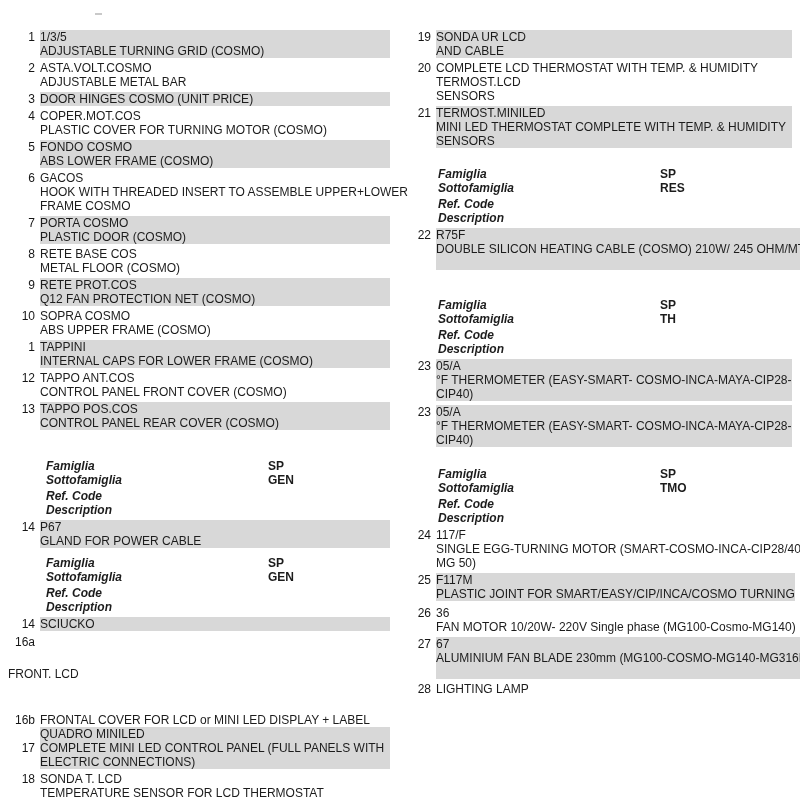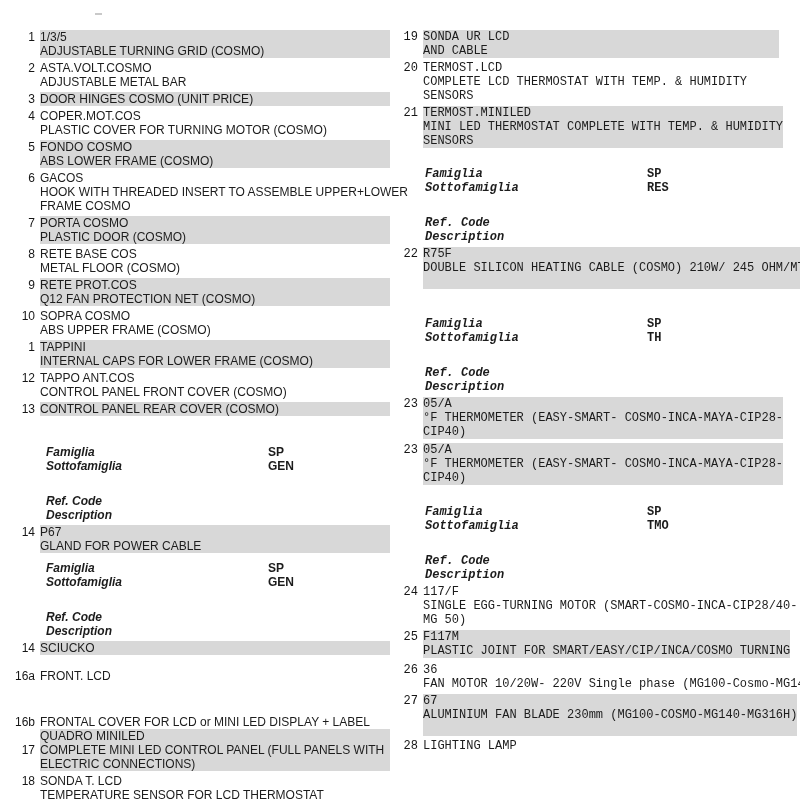--- a/index.html
+++ b/index.html
@@ -5,34 +5,34 @@
   html,body { margin:0; padding:0; }
   body {
     width:800px; height:800px; background:#ffffff;
     font-family:"Liberation Sans", sans-serif;
     font-size:12px; color:#1c1c1c;
   }
   .page { position:relative; width:800px; height:800px; overflow:hidden; background:#ffffff; }
   .speck { position:absolute; left:95px; top:13px; width:7px; height:2px; background:#c9c9c9; }
   .col { position:absolute; top:30px; }
   .col-left  { left:8px;   width:382px; }
-  .col-right { left:387px; width:392px;font-family:Liberation Mono, monospace; }
+  .col-right { left:400px; width:392px; }
   .item { display:flex; align-items:flex-start; margin-bottom:3px; }
   .item.tight { margin-bottom:0;margin-top:32px; }
   .num {
     flex:0 0 32px; width:32px; box-sizing:border-box;
     text-align:right; padding-right:5px; line-height:14px; color:#161616;
   }
   .col-right .num { flex-basis:36px; width:36px; }
   .cell { flex:1 1 auto; padding-left:0; line-height:14px; }
   .cell.shaded { background:#d8d8d8; }
   .line { min-height:14px; white-space:nowrap; }
   .meta { margin-bottom:3px; padding-left:38px; }
   .meta-row { display:flex; line-height:14px; }
-  .meta-row.ref { margin-top:21px; }
+  .meta-row.ref { margin-top:2px; }
   .meta-label { flex:0 0 222px; width:222px; font-weight:bold; font-style:italic; white-space:nowrap; }
   .meta-value { font-weight:bold; white-space:nowrap; }
 </style>
 </head>
 <body>
 
 <div class="page">
   <div class="speck"></div>
   <div class="col col-left" id="col-left">
       <div class="item">
@@ -115,20 +115,21 @@
       <div class="item">
         <div class="num">12</div>
         <div class="cell">
           <div class="line">TAPPO ANT.COS</div>
           <div class="line">CONTROL PANEL FRONT COVER (COSMO)</div>
         </div>
       </div>
       <div class="item">
         <div class="num">13</div>
         <div class="cell shaded">
+          <div class="line">TAPPO POS.COS</div>
           <div class="line">CONTROL PANEL REAR COVER (COSMO)</div>
         </div>
       </div>
       <div class="meta" style="margin-top: 29px;">
         <div class="meta-row">
           <div class="meta-label">Famiglia</div>
           <div class="meta-value">SP</div>
         </div>
         <div class="meta-row">
           <div class="meta-label">Sottofamiglia</div>
@@ -167,21 +168,21 @@
           <div class="meta-label">Description</div>
           <div class="meta-value"></div>
         </div>
       </div>
       <div class="item">
         <div class="num">14</div>
         <div class="cell shaded">
           <div class="line">SCIUCKO</div>
         </div>
       </div>
-      <div class="item tight" style="margin-top: 14px;">
+      <div class="item tight" style="margin-top: 4px; flex-direction: column;">
         <div class="num">16a</div>
         <div class="cell">
           <div class="line">FRONT. LCD</div>
         </div>
       </div>
       <div class="item tight">
         <div class="num">16b</div>
         <div class="cell">
           <div class="line">FRONTAL COVER FOR LCD or MINI LED DISPLAY + LABEL</div>
         </div>
@@ -206,22 +207,22 @@
       <div class="item">
         <div class="num">19</div>
         <div class="cell shaded">
           <div class="line">SONDA UR LCD</div>
           <div class="line">AND CABLE</div>
         </div>
       </div>
       <div class="item">
         <div class="num">20</div>
         <div class="cell">
+          <div class="line">COMPLETE LCD THERMOSTAT WITH TEMP. &amp; HUMIDITY</div>
           <div class="line">TERMOST.LCD</div>
-          <div class="line">COMPLETE LCD THERMOSTAT WITH TEMP. &amp; HUMIDITY</div>
           <div class="line">SENSORS</div>
         </div>
       </div>
       <div class="item">
         <div class="num">21</div>
         <div class="cell shaded">
           <div class="line">TERMOST.MINILED</div>
           <div class="line">MINI LED THERMOSTAT COMPLETE WITH TEMP. &amp; HUMIDITY</div>
           <div class="line">SENSORS</div>
         </div>

